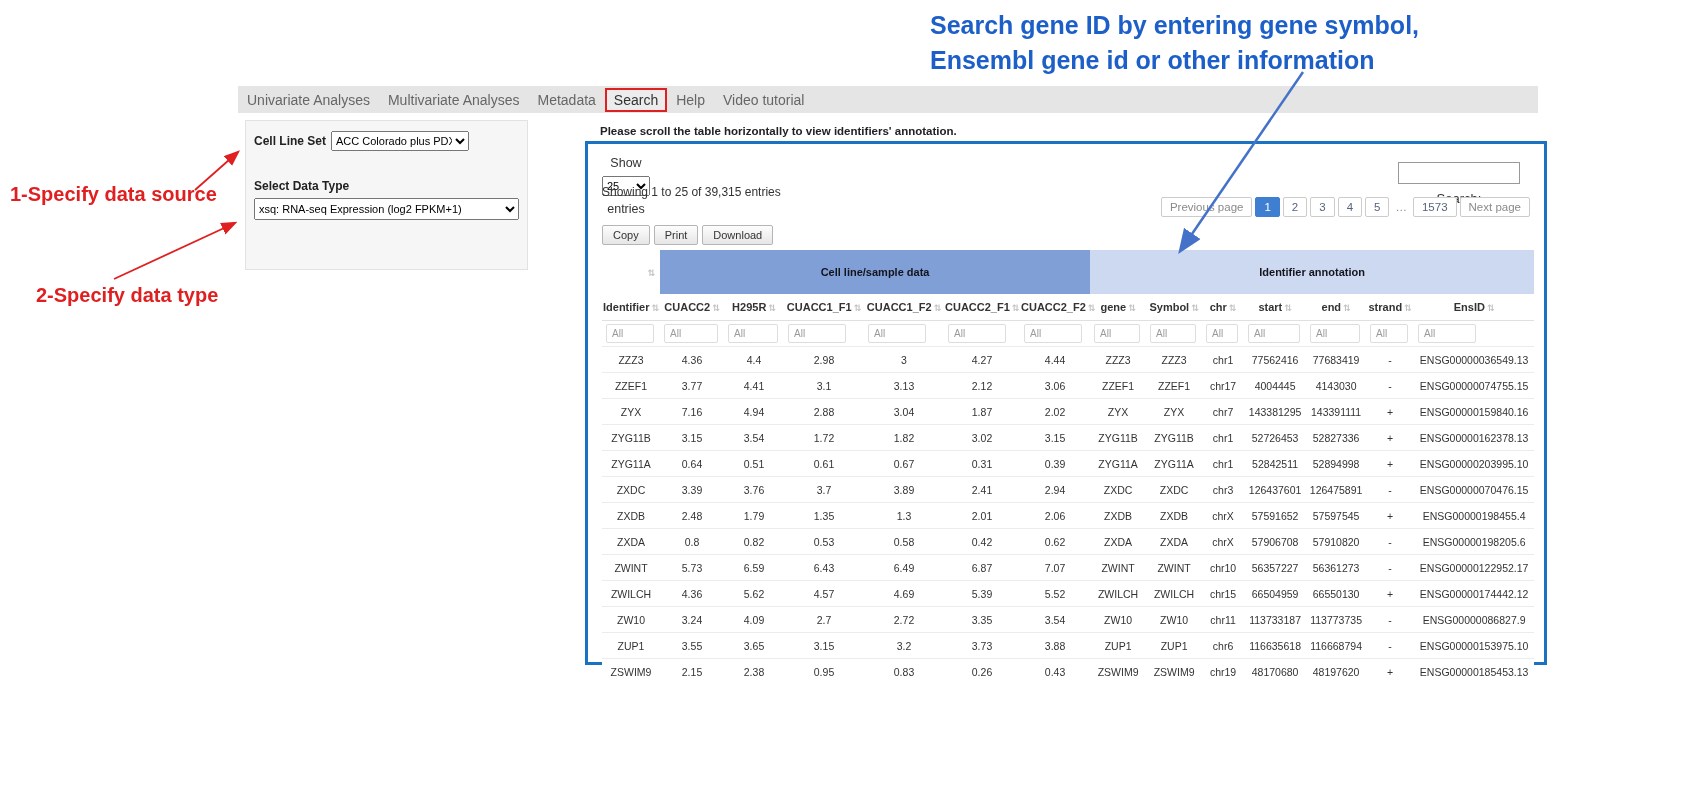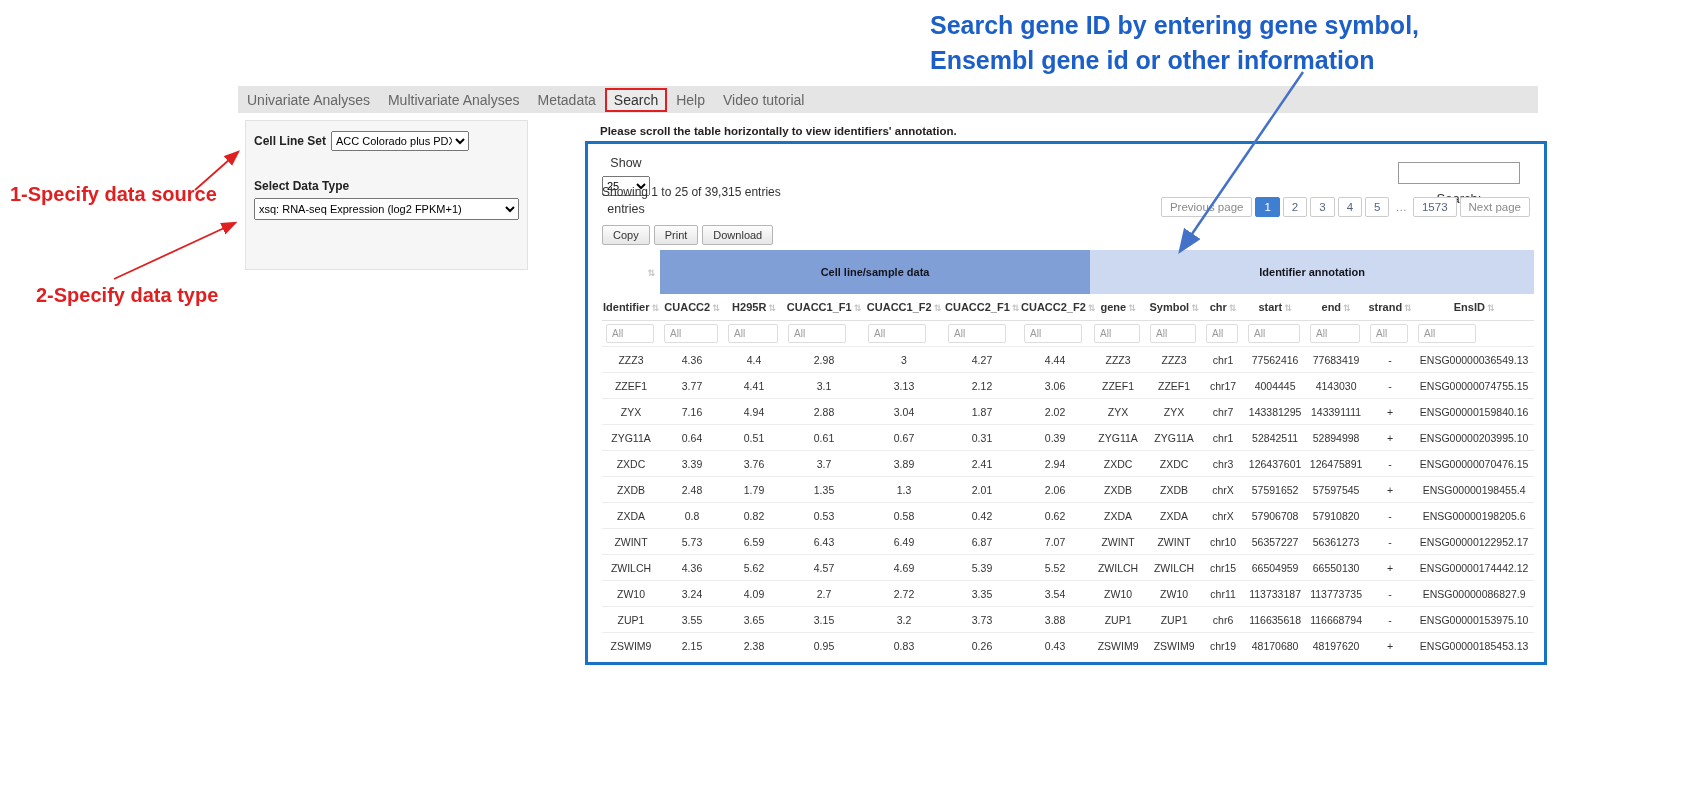--- a/index.html
+++ b/index.html
@@ -334,20 +334,36 @@
             <td>2.02</td>
             <td>ZYX</td>
             <td>ZYX</td>
             <td>chr7</td>
             <td>143381295</td>
             <td>143391111</td>
             <td>+</td>
             <td>ENSG00000159840.16</td>
           </tr>
           <tr>
+            <td>ZYG11B</td>
+            <td>3.15</td>
+            <td>3.54</td>
+            <td>1.72</td>
+            <td>1.82</td>
+            <td>3.02</td>
+            <td>3.15</td>
+            <td>ZYG11B</td>
+            <td>ZYG11B</td>
+            <td>chr1</td>
+            <td>52726453</td>
+            <td>52827336</td>
+            <td>+</td>
+            <td>ENSG00000162378.13</td>
+          </tr>
+          <tr>
             <td>ZYG11A</td>
             <td>0.64</td>
             <td>0.51</td>
             <td>0.61</td>
             <td>0.67</td>
             <td>0.31</td>
             <td>0.39</td>
             <td>ZYG11A</td>
             <td>ZYG11A</td>
             <td>chr1</td>

